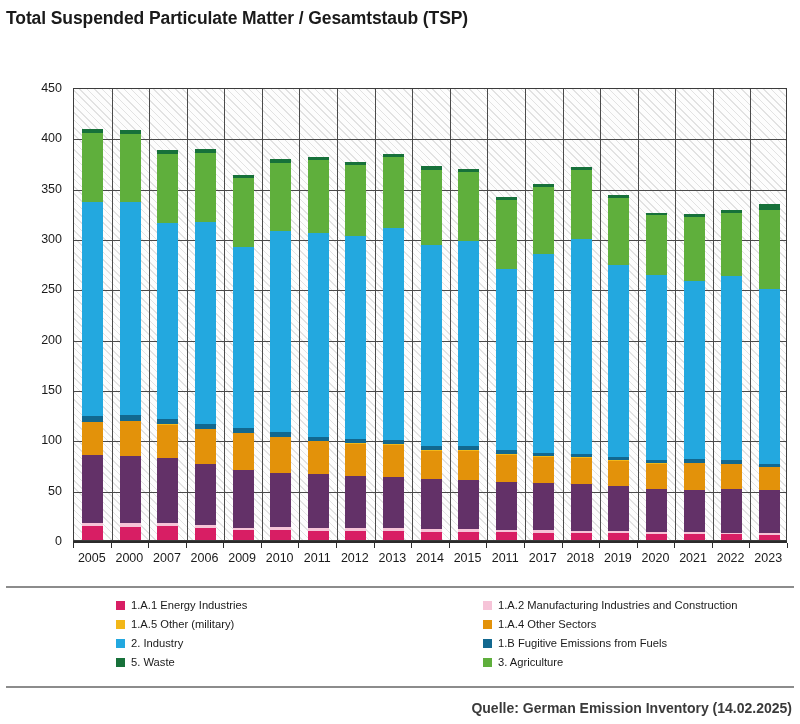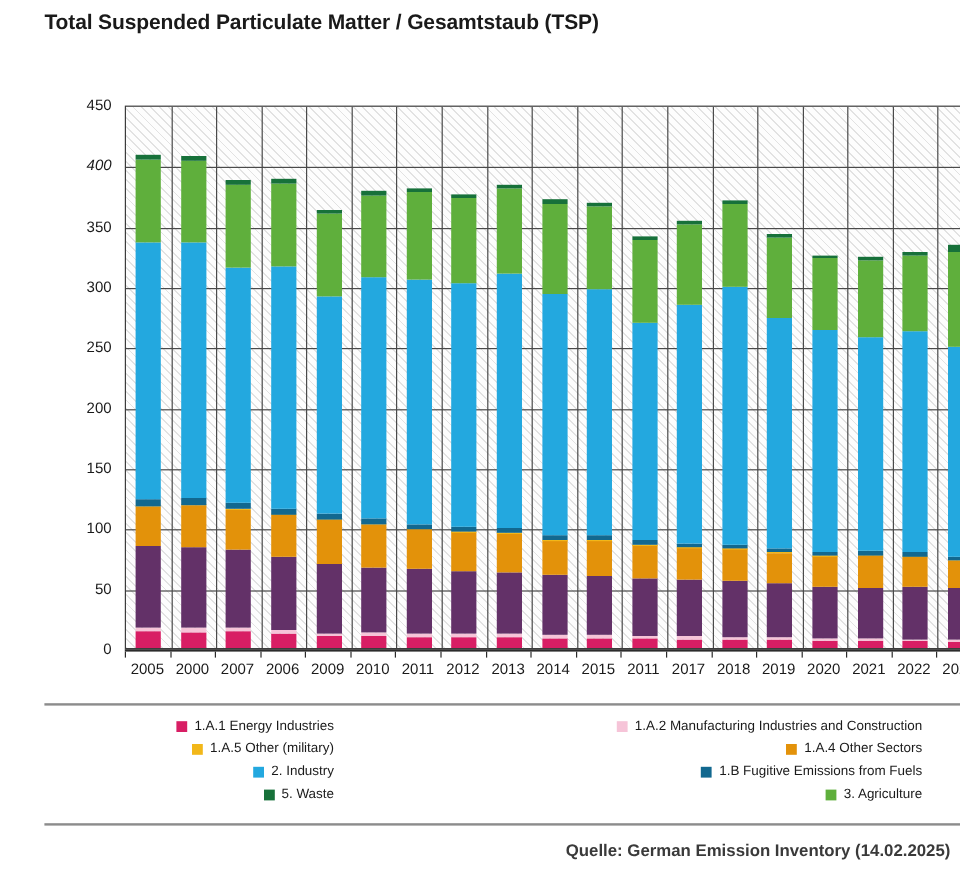--- a/index.html
+++ b/index.html
@@ -1,21 +1,21 @@
 <!DOCTYPE html>
 <html><head>
 <meta charset="utf-8">
 <style>
   html,body{margin:0;padding:0;}
   body{
     width:800px;height:724px;background:#ffffff;
     font-family:"Liberation Sans",sans-serif;color:#1a1a1a;
     overflow:hidden;position:relative;
   }
-  .page{position:absolute;inset:0;margin-left:31px;}
+  .page{position:absolute;inset:0;}
 
   
   #chart-title{
     position:absolute;left:6px;top:8px;
     font-size:17.5px;font-weight:bold;letter-spacing:-0.1px;color:#1a1a1a;
     white-space:nowrap;
   }
   #chart-subtitle{
     position:absolute;left:6px;top:41px;
     font-size:11.5px;font-weight:bold;color:#1a1a1a;white-space:nowrap;
@@ -55,41 +55,41 @@
   
   .bar-group{position:absolute;bottom:0;}
   .bar-seg{position:absolute;left:0;width:100%;}
 
   
   #legend-sep-top{position:absolute;left:6px;top:586px;width:788px;height:2px;background:#8c8c8c;}
   #legend{position:absolute;left:6px;top:596px;width:788px;height:86px;}
   .legend-col{position:absolute;top:0;}
   #legend-col-left{left:110px;}
   #legend-col-right{left:477px;}
-  .legend-item{display:flex;align-items:center;height:19px;justify-content:flex-end;}
+  .legend-item{display:flex;align-items:center;height:19px;}
   .legend-swatch{width:9px;height:9px;flex:0 0 9px;margin-right:6px;}
   .legend-label{font-size:11.2px;color:#1a1a1a;white-space:nowrap;line-height:1;}
 
   #legend-sep-bottom{position:absolute;left:6px;top:686px;width:788px;height:2px;background:#8c8c8c;}
   #source-note{
     position:absolute;right:8px;top:700px;
     font-size:14px;font-weight:bold;color:#3a3a3a;white-space:nowrap;
   }
 </style>
 </head>
 <body>
 
 <div class="page">
 
   <div id="chart-title">Total Suspended Particulate Matter / Gesamtstaub (TSP)</div>
 
   <div id="y-axis-title">Emissions/Emissionen (kt)</div>
   <div id="y-tick-labels">
       <div class="y-tick-label" style="left: 0px; top: 82px;">450</div>
-      <div class="y-tick-label" style="left: 0px; top: 132.333px; font-style: italic;">400</div>
+      <div class="y-tick-label" style="left: 0px; top: 132.333px;">400</div>
       <div class="y-tick-label" style="left: 0px; top: 182.667px;">350</div>
       <div class="y-tick-label" style="left: 0px; top: 233px;">300</div>
       <div class="y-tick-label" style="left: 0px; top: 283.333px;">250</div>
       <div class="y-tick-label" style="left: 0px; top: 333.667px;">200</div>
       <div class="y-tick-label" style="left: 0px; top: 384px;">150</div>
       <div class="y-tick-label" style="left: 0px; top: 434.333px;">100</div>
       <div class="y-tick-label" style="left: 0px; top: 484.667px;">50</div>
       <div class="y-tick-label" style="left: 0px; top: 535px;">0</div>
     </div>
 

